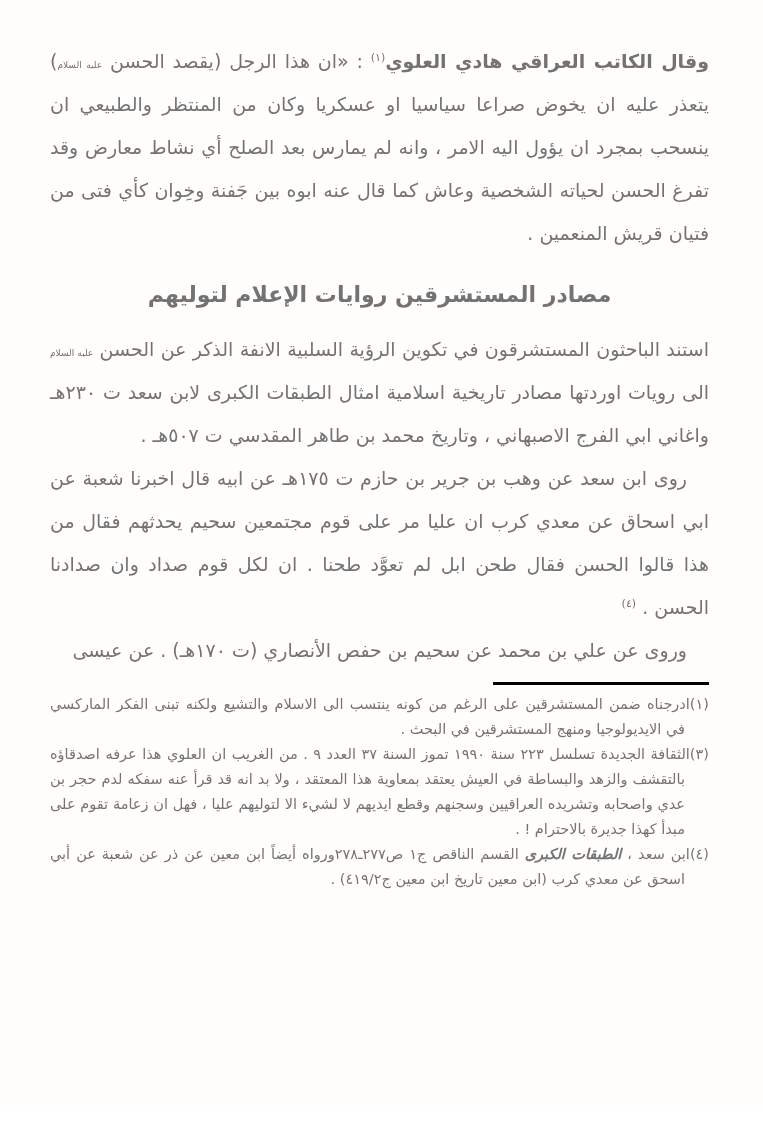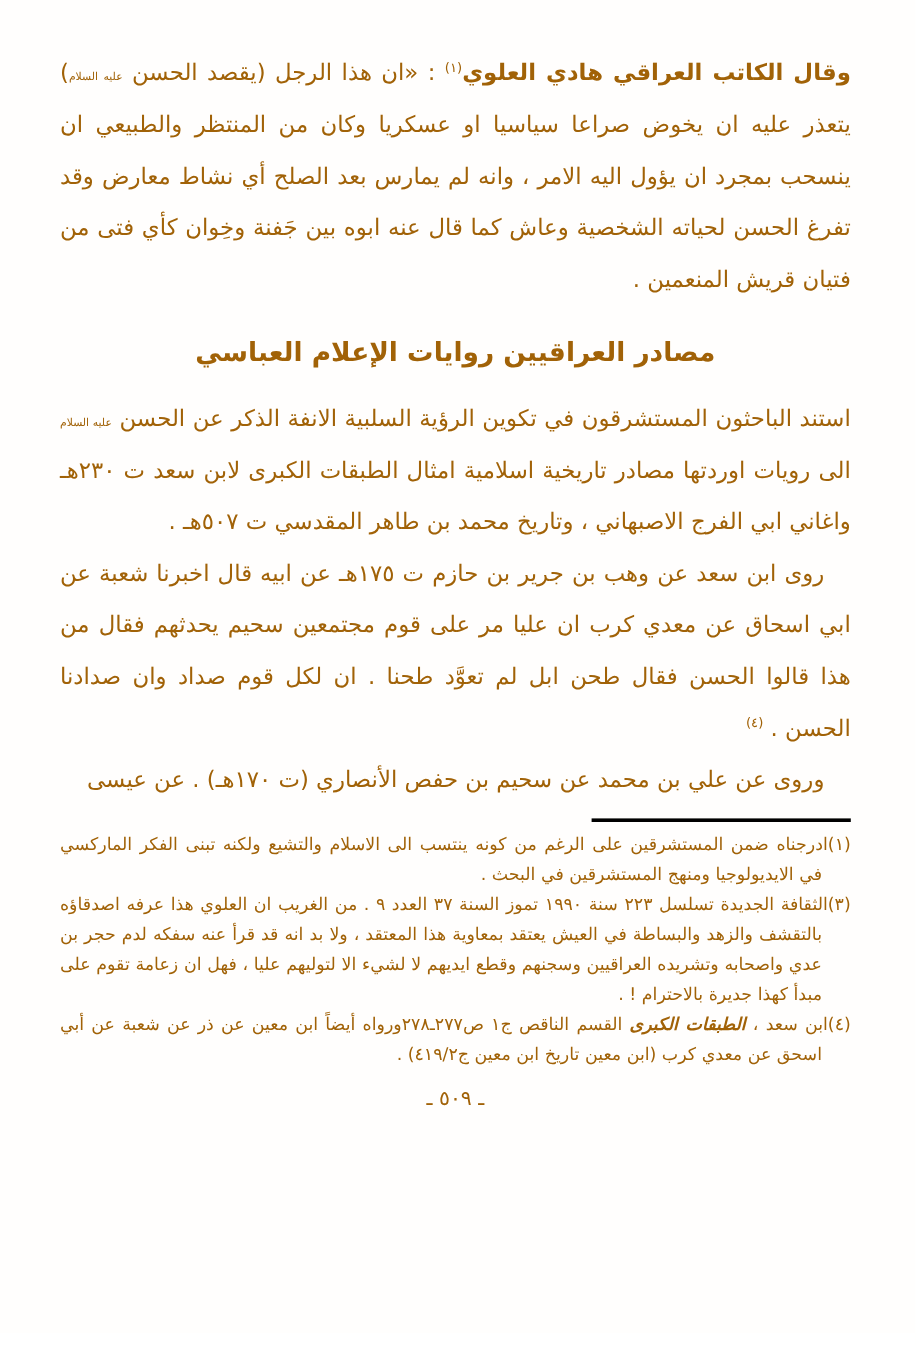--- a/index.html
+++ b/index.html
@@ -1,21 +1,21 @@
 <!DOCTYPE html>
 <html lang="ar" dir="rtl"><head>
 <meta charset="utf-8">
 <style>
   html,body{margin:0;padding:0;background:#ffffff;}
   .page{
     position:relative;
     width:763px;height:1111px;
     box-sizing:border-box;
     background:#fffefd;
-    color:#a16207;
+    color:#737373;
     direction:rtl;
     font-family:"DejaVu Sans", sans-serif;
     padding:40px 54px 16px 50px;
     overflow:hidden;
   }
   .body-text p{
     margin:0;
     font-size:19px;
     line-height:43px;
     text-align:justify;
@@ -72,33 +72,32 @@
 <body>
 
 <div class="page">
 
   <main class="body-text">
 
     <p><b class="lead">وقال الكاتب العراقي هادي العلوي</b><sup class="fnm">(١)</sup><span> : «ان هذا الرجل (يقصد الحسن </span><span class="honorific">عليه السلام</span><span>) يتعذر عليه ان يخوض صراعا سياسيا او عسكريا وكان من المنتظر والطبيعي ان ينسحب بمجرد ان يؤول اليه الامر ، وانه لم يمارس بعد الصلح أي نشاط معارض وقد تفرغ الحسن لحياته الشخصية وعاش كما قال عنه ابوه بين جَفنة وخِوان كأي فتى من فتيان قريش المنعمين .</span></p>
 
 
 
-    <h2 class="heading">مصادر العراقيين روايات الإعلام العباسي</h2>
+    <h2 class="heading">مصادر المستشرقين روايات الإعلام لتوليهم</h2>
 
     <p><span>استند الباحثون المستشرقون في تكوين الرؤية السلبية الانفة الذكر عن الحسن </span><span class="honorific">عليه السلام</span><span> الى رويات اوردتها مصادر تاريخية اسلامية امثال الطبقات الكبرى لابن سعد ت ٢٣٠هـ واغاني ابي الفرج الاصبهاني ، وتاريخ محمد بن طاهر المقدسي ت ٥٠٧هـ .</span></p>
 
     <p class="indent"><span>روى ابن سعد عن وهب بن جرير بن حازم ت ١٧٥هـ عن ابيه قال اخبرنا شعبة عن ابي اسحاق عن معدي كرب ان عليا مر على قوم مجتمعين سحيم يحدثهم فقال من هذا قالوا الحسن فقال طحن ابل لم تعوَّد طحنا . ان لكل قوم صداد وان صدادنا الحسن . </span><sup class="fnm">(٤)</sup></p>
 
     <p class="indent"><span>وروى عن علي بن محمد عن سحيم بن حفص الأنصاري (ت ١٧٠هـ) . عن عيسى</span></p>
 
   </main>
 
   <div class="fn-rule"></div>
 
   <section class="footnotes">
     <p><span>(١)</span><span>ادرجناه ضمن المستشرقين على الرغم من كونه ينتسب الى الاسلام والتشيع ولكنه تبنى الفكر الماركسي في الايديولوجيا ومنهج المستشرقين في البحث .</span></p>
     <p><span>(٣)</span><span>الثقافة الجديدة تسلسل ٢٢٣ سنة ١٩٩٠ تموز السنة ٣٧ العدد ٩ . من الغريب ان العلوي هذا عرفه اصدقاؤه بالتقشف والزهد والبساطة في العيش يعتقد بمعاوية هذا المعتقد ، ولا بد انه قد قرأ عنه سفكه لدم حجر بن عدي واصحابه وتشريده العراقيين وسجنهم وقطع ايديهم لا لشيء الا لتوليهم عليا ، فهل ان زعامة تقوم على مبدأ كهذا جديرة بالاحترام ! .</span></p>
     <p><span>(٤)</span><span>ابن سعد ، </span><span class="book-title">الطبقات الكبرى</span><span> القسم الناقص ج١ ص٢٧٧ـ٢٧٨ورواه أيضاً ابن معين عن ذر عن شعبة عن أبي اسحق عن معدي كرب (ابن معين تاريخ ابن معين ج٤١٩/٢) .</span></p>
   </section>
 
-  <div class="page-number">ـ ٥٠٩ ـ</div>
 
 </div>
 
 </body></html>

